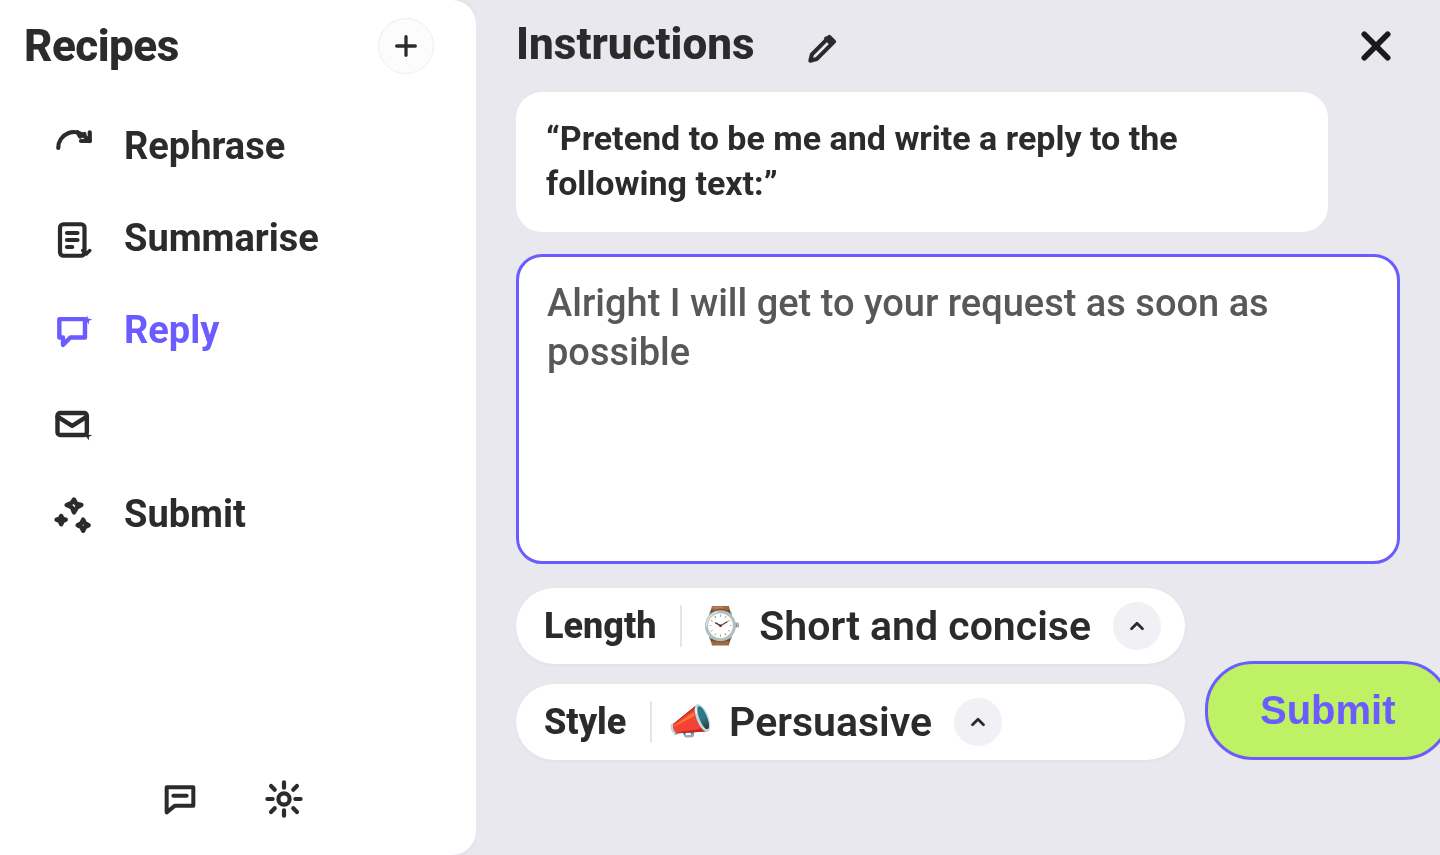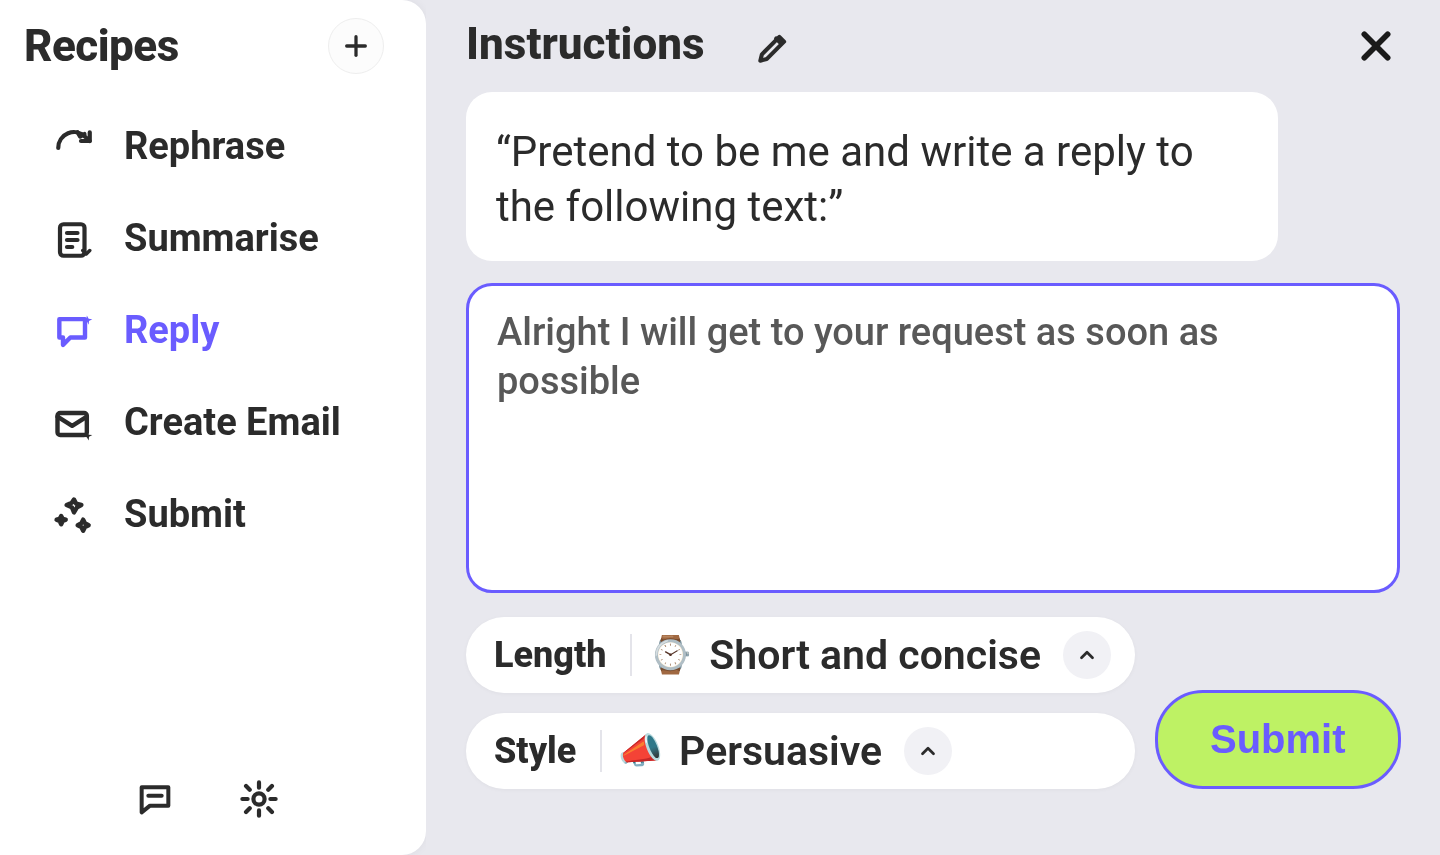--- a/index.html
+++ b/index.html
@@ -1,21 +1,21 @@
 <!DOCTYPE html>
 <html><head>
 <meta charset="utf-8">
 <style>
   * { box-sizing: border-box; margin: 0; padding: 0; }
   html, body { width: 1440px; height: 855px; font-family: -apple-system, BlinkMacSystemFont, "Segoe UI", Roboto, Arial, sans-serif; }
   body { background: #e8e8ee; display: flex; }
 
   
   .sidebar {
-    width: 426px;
+    width: 476px;
     background: #ffffff;
     border-radius: 0 24px 24px 0;
     display: flex;
     flex-direction: column;
     padding: 18px 12px 14px 0;
     box-shadow: 0 0 10px rgba(0,0,0,0.05);
   }
   .sidebar-header {
     display: flex;
     align-items: center;
@@ -83,23 +83,23 @@
     font-size: 44px;
     font-weight: 800;
     color: #2b2b2b;
   }
   .edit-btn { width: 44px; height: 44px; display:flex; align-items:center; justify-content:center; cursor:pointer; }
   .close-btn { margin-left:auto; width: 48px; height: 48px; display:flex; align-items:center; justify-content:center; cursor:pointer; }
 
   .prompt-card {
     background: #fff;
     border-radius: 26px;
-    padding: 32px 30px 26px 30px;
-    font-size: 42px;
-    font-weight: 400;
+    padding: 24px 30px 26px 30px;
+    font-size: 34px;
+    font-weight: 700;
     color: #2b2b2b;
     width: 812px;
     line-height: 1.32;
     margin-bottom: 22px;
   }
   .input-area {
     width: 100%;
     border: 3px solid #6a5cff;
     border-radius: 26px;
     background: #fff;
@@ -200,21 +200,20 @@
     </div>
 
     <div class="nav-item">
       <span class="nav-icon">
         <svg width="44" height="44" viewBox="0 0 24 24" fill="none" stroke="#2b2b2b" stroke-width="2.4" stroke-linecap="round" stroke-linejoin="round">
             <rect x="3" y="6" width="16" height="12" rx="1.5"></rect>
             <path d="M3 8l8 5 8-5"></path>
             <path d="M19 16l1 1.8L22 18l-1.8 1L20 21l-1-1.8L17 19l1.8-1z" fill="#2b2b2b" stroke="none"></path>
           </svg>
       </span>
-      <span class="nav-label">Create Email</span>
     </div>
 
     <div class="nav-item">
       <span class="nav-icon">
         <svg width="44" height="44" viewBox="0 0 24 24" fill="none" stroke="#2b2b2b" stroke-width="2.4" stroke-linecap="round" stroke-linejoin="round">
             <path d="M12 3l1.2 2.3L16 6l-2.3 1.2L12 10l-1.2-2.8L8 6l2.8-1.2z"></path>
             <path d="M5 12l.8 1.5L7.5 14l-1.7.8L5 16.5l-.8-1.7L2.5 14l1.7-.5z"></path>
             <path d="M17 14l1 2 2 1-2 1-1 2-1-2-2-1 2-1z"></path>
           </svg>
       </span>

